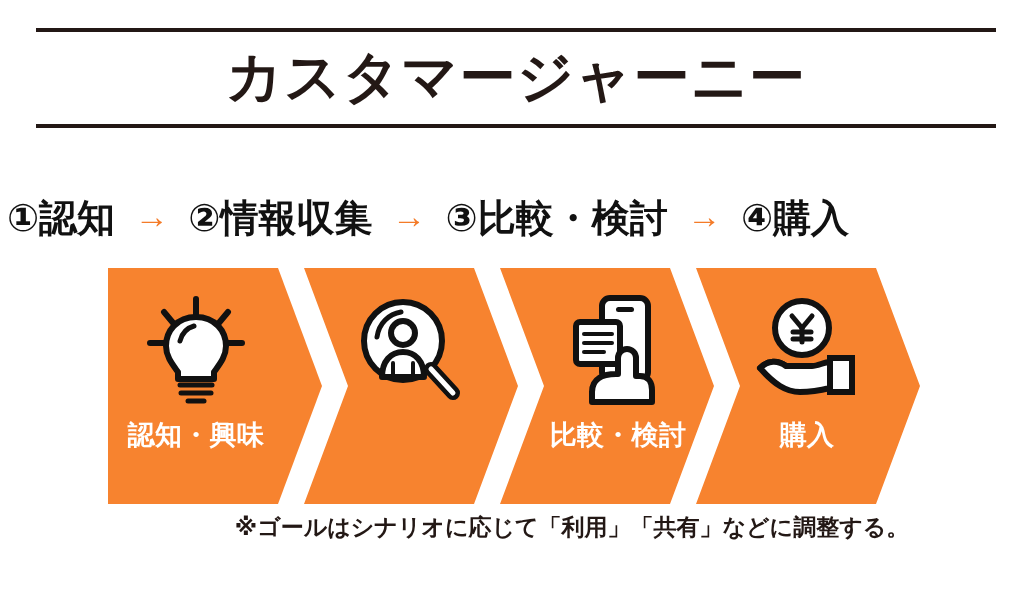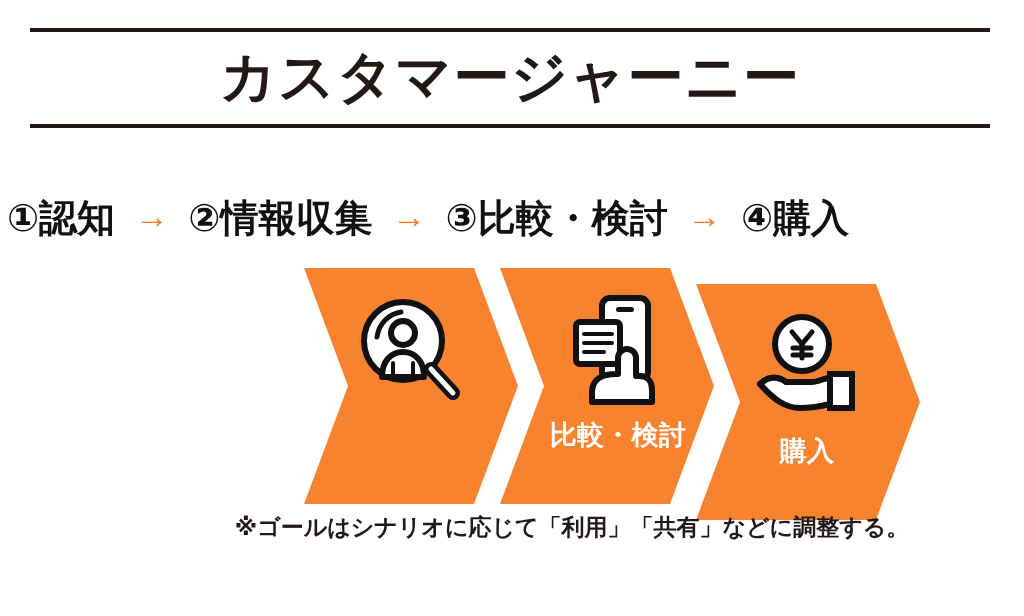--- a/index.html
+++ b/index.html
@@ -13,21 +13,21 @@
     height: 616px;
     position: relative;
     overflow: hidden;
     font-family: "Liberation Sans", "DejaVu Sans", sans-serif;
     color: #231815;
   }
 
   
   .title-block {
     position: absolute;
-    left: 30px;
+    left: 36px;
     top: 28px;
     width: 960px;
   }
   .rule {
     width: 100%;
     height: 4px;
     background: #231815;
   }
   .page-title {
     text-align: center;
@@ -98,21 +98,20 @@
     left: 392px;
     width: 214px;
     -webkit-clip-path: polygon(0 0, 170px 0, 214px 50%, 170px 100%, 0 100%, 44px 50%);
     clip-path: polygon(0 0, 170px 0, 214px 50%, 170px 100%, 0 100%, 44px 50%);
   }
   .chevron.c3 {
     left: 588px;
     width: 224px;
     -webkit-clip-path: polygon(0 0, 180px 0, 224px 50%, 180px 100%, 0 100%, 44px 50%);
     clip-path: polygon(0 0, 180px 0, 224px 50%, 180px 100%, 0 100%, 44px 50%);
-    margin-top: 16px;
   }
 
   .chevron-inner {
     position: absolute;
     top: 0;
     height: 236px;
     display: flex;
     flex-direction: column;
     align-items: center;
     justify-content: flex-start;
@@ -168,20 +167,43 @@
   <span class="step-arrow">→</span>
   <span class="step-item">②情報収集</span>
   <span class="step-arrow">→</span>
   <span class="step-item">③比較・検討</span>
   <span class="step-arrow">→</span>
   <span class="step-item">④購入</span>
 </div>
 
 <div class="chevron-band">
 
+  <div class="chevron c0">
+    <div class="chevron-inner">
+      <div class="chev-icon">
+        <svg width="104" height="110" viewBox="0 0 104 110" aria-hidden="true">
+          <g stroke="#111111" stroke-width="6" stroke-linecap="round" fill="none">
+            <line x1="52" y1="4" x2="52" y2="20"></line>
+            <line x1="20" y1="17" x2="30" y2="29"></line>
+            <line x1="84" y1="17" x2="74" y2="29"></line>
+            <line x1="6" y1="48" x2="22" y2="48"></line>
+            <line x1="98" y1="48" x2="82" y2="48"></line>
+          </g>
+          <path d="M52 22 C33 22 22 36 22 51 C22 62 29 70 34 77 L34 84 L70 84 L70 77 C75 70 82 62 82 51 C82 36 71 22 52 22 Z" fill="#ffffff" stroke="#111111" stroke-width="6" stroke-linejoin="round"></path>
+          <path d="M36 46 C38 38 43 33 50 31" fill="none" stroke="#111111" stroke-width="5" stroke-linecap="round"></path>
+          <g stroke="#111111" stroke-width="5" stroke-linecap="round">
+            <line x1="36" y1="90" x2="68" y2="90"></line>
+            <line x1="37" y1="98" x2="67" y2="98"></line>
+            <line x1="44" y1="106" x2="60" y2="106"></line>
+          </g>
+        </svg>
+      </div>
+      <div class="chev-label">認知・興味</div>
+    </div>
+  </div>
 
   <div class="chevron c1">
     <div class="chevron-inner">
       <div class="chev-icon">
         <svg width="106" height="110" viewBox="0 0 106 110" aria-hidden="true">
           <circle cx="46" cy="46" r="39" fill="#ffffff" stroke="#111111" stroke-width="6"></circle>
           <path d="M20 42 C22 28 32 19 44 17" fill="none" stroke="#111111" stroke-width="5" stroke-linecap="round"></path>
           <circle cx="46" cy="38" r="12" fill="#ffffff" stroke="#111111" stroke-width="6"></circle>
           <path d="M25 82 C25 66 34 57 46 57 C58 57 67 66 67 82 Z" fill="#ffffff" stroke="#111111" stroke-width="6" stroke-linejoin="round"></path>
           <g stroke="#111111" stroke-width="4" stroke-linecap="round">

